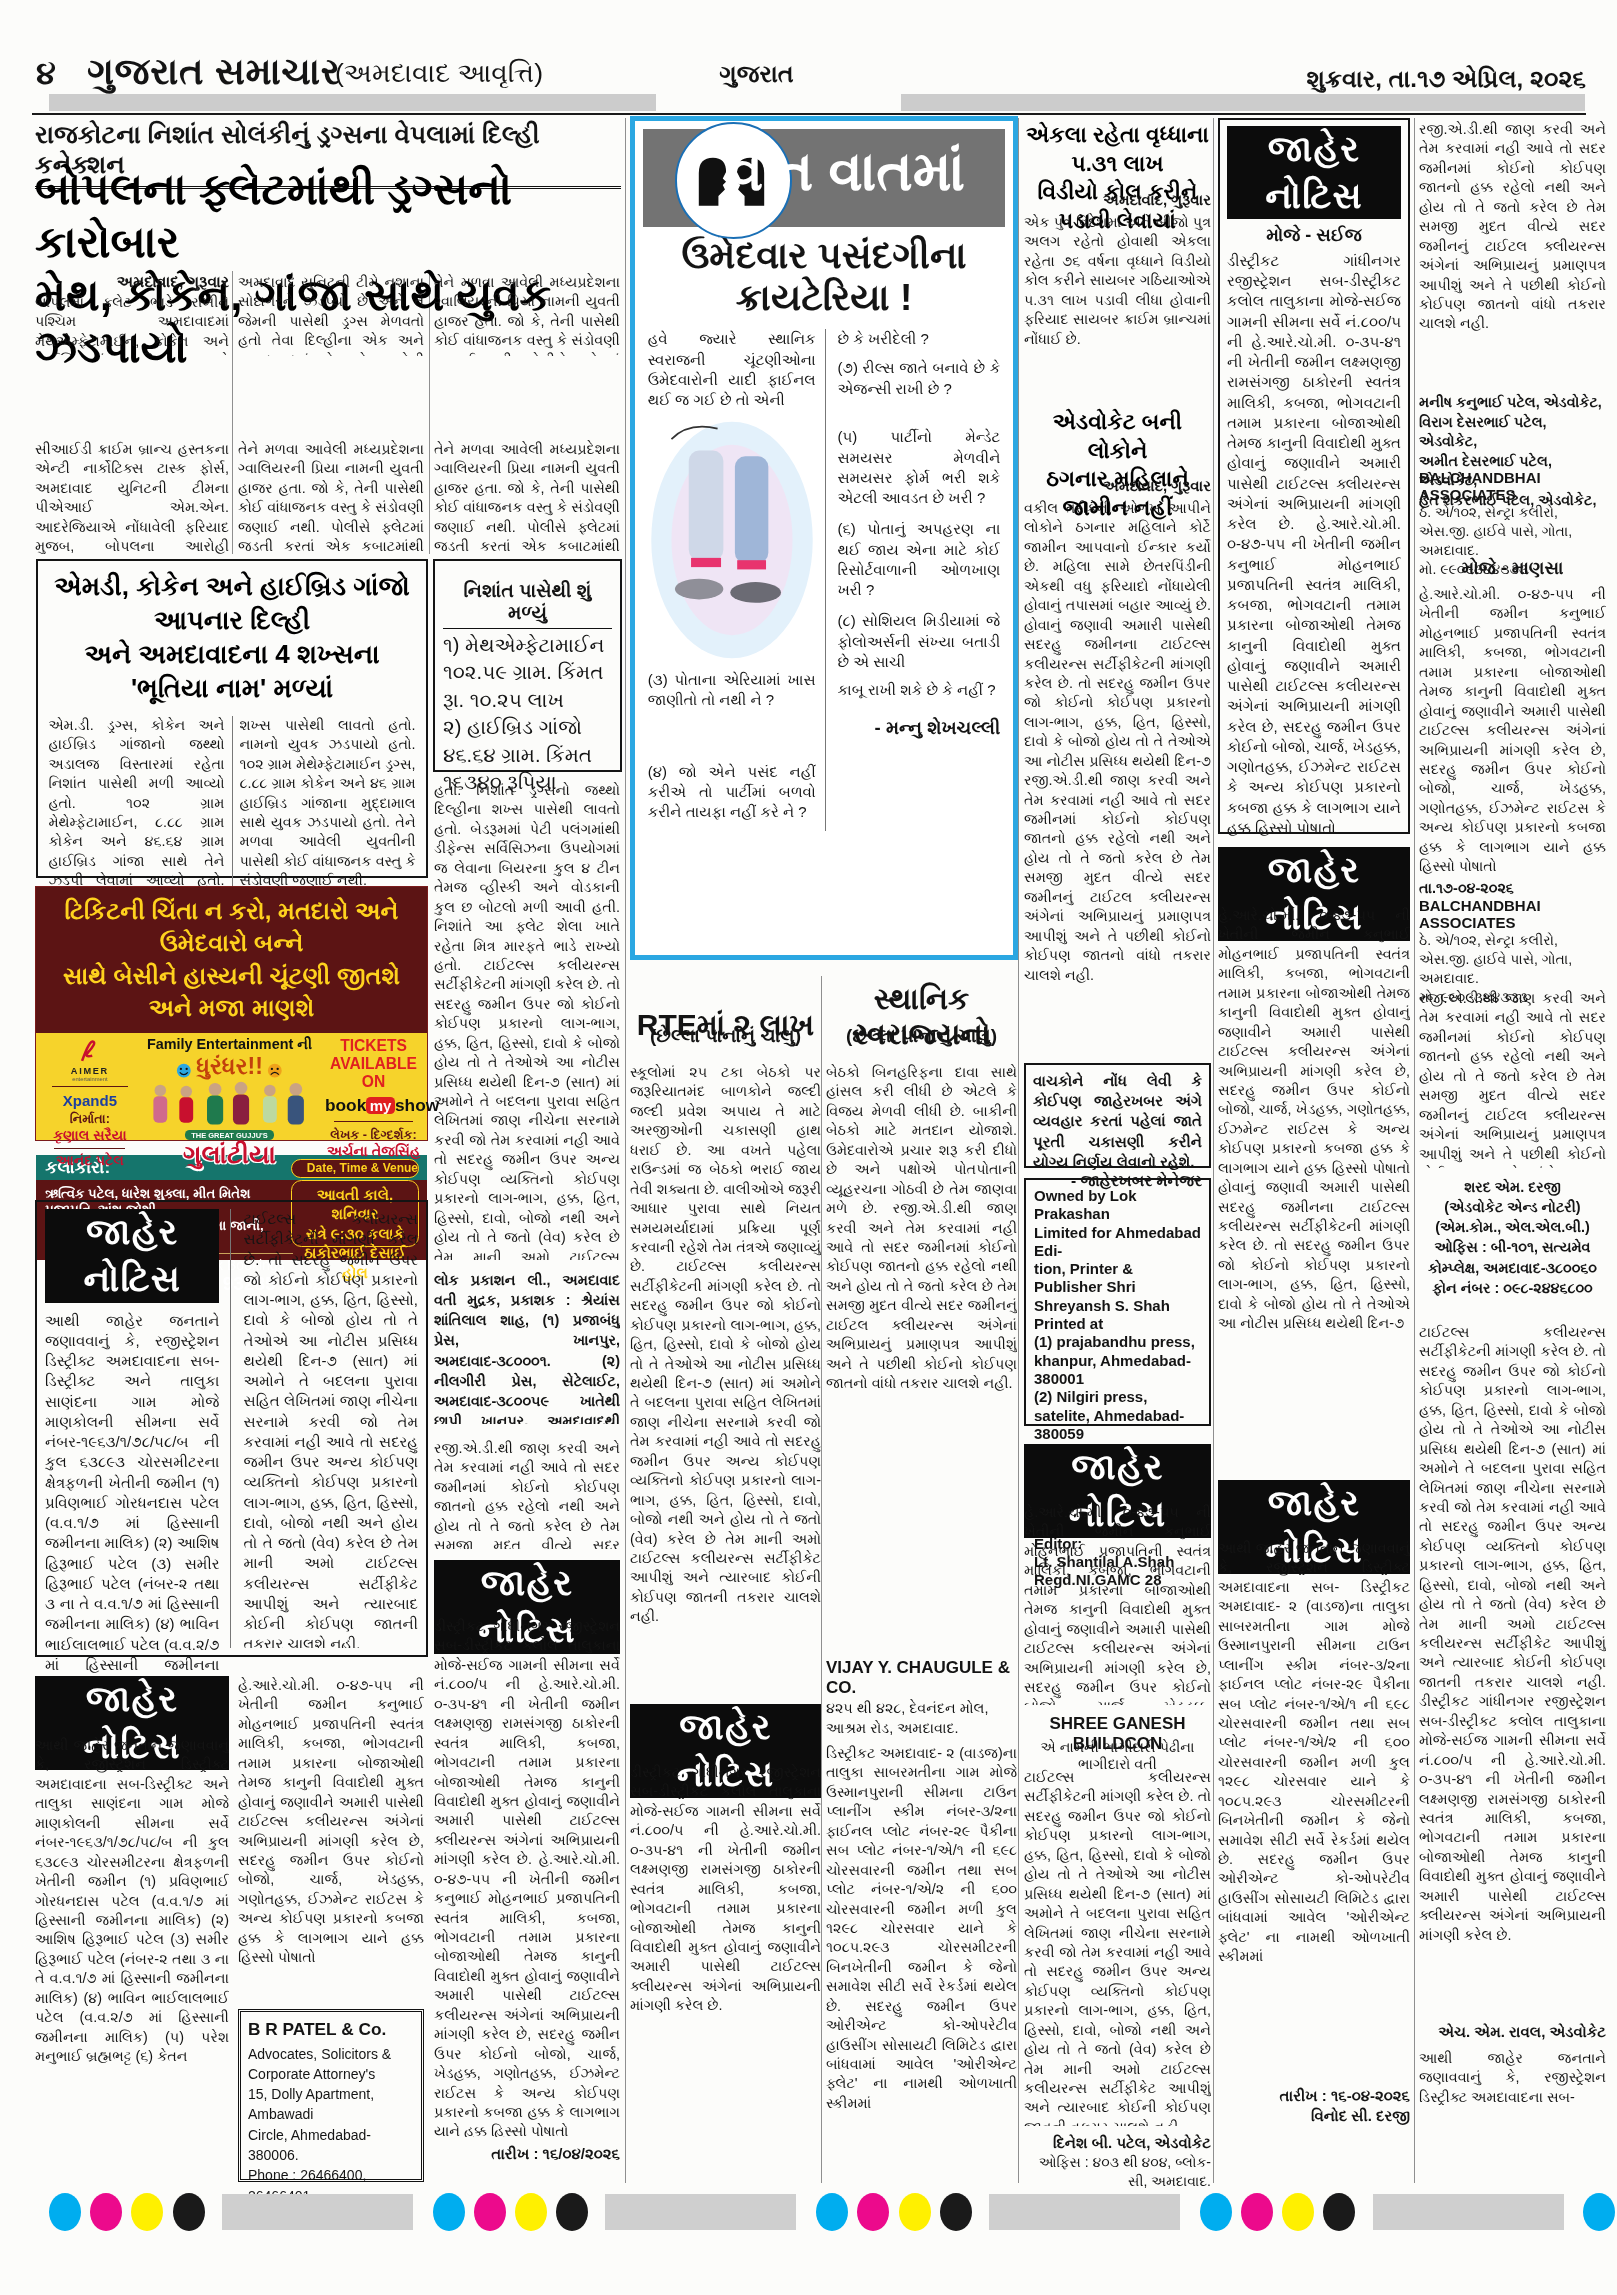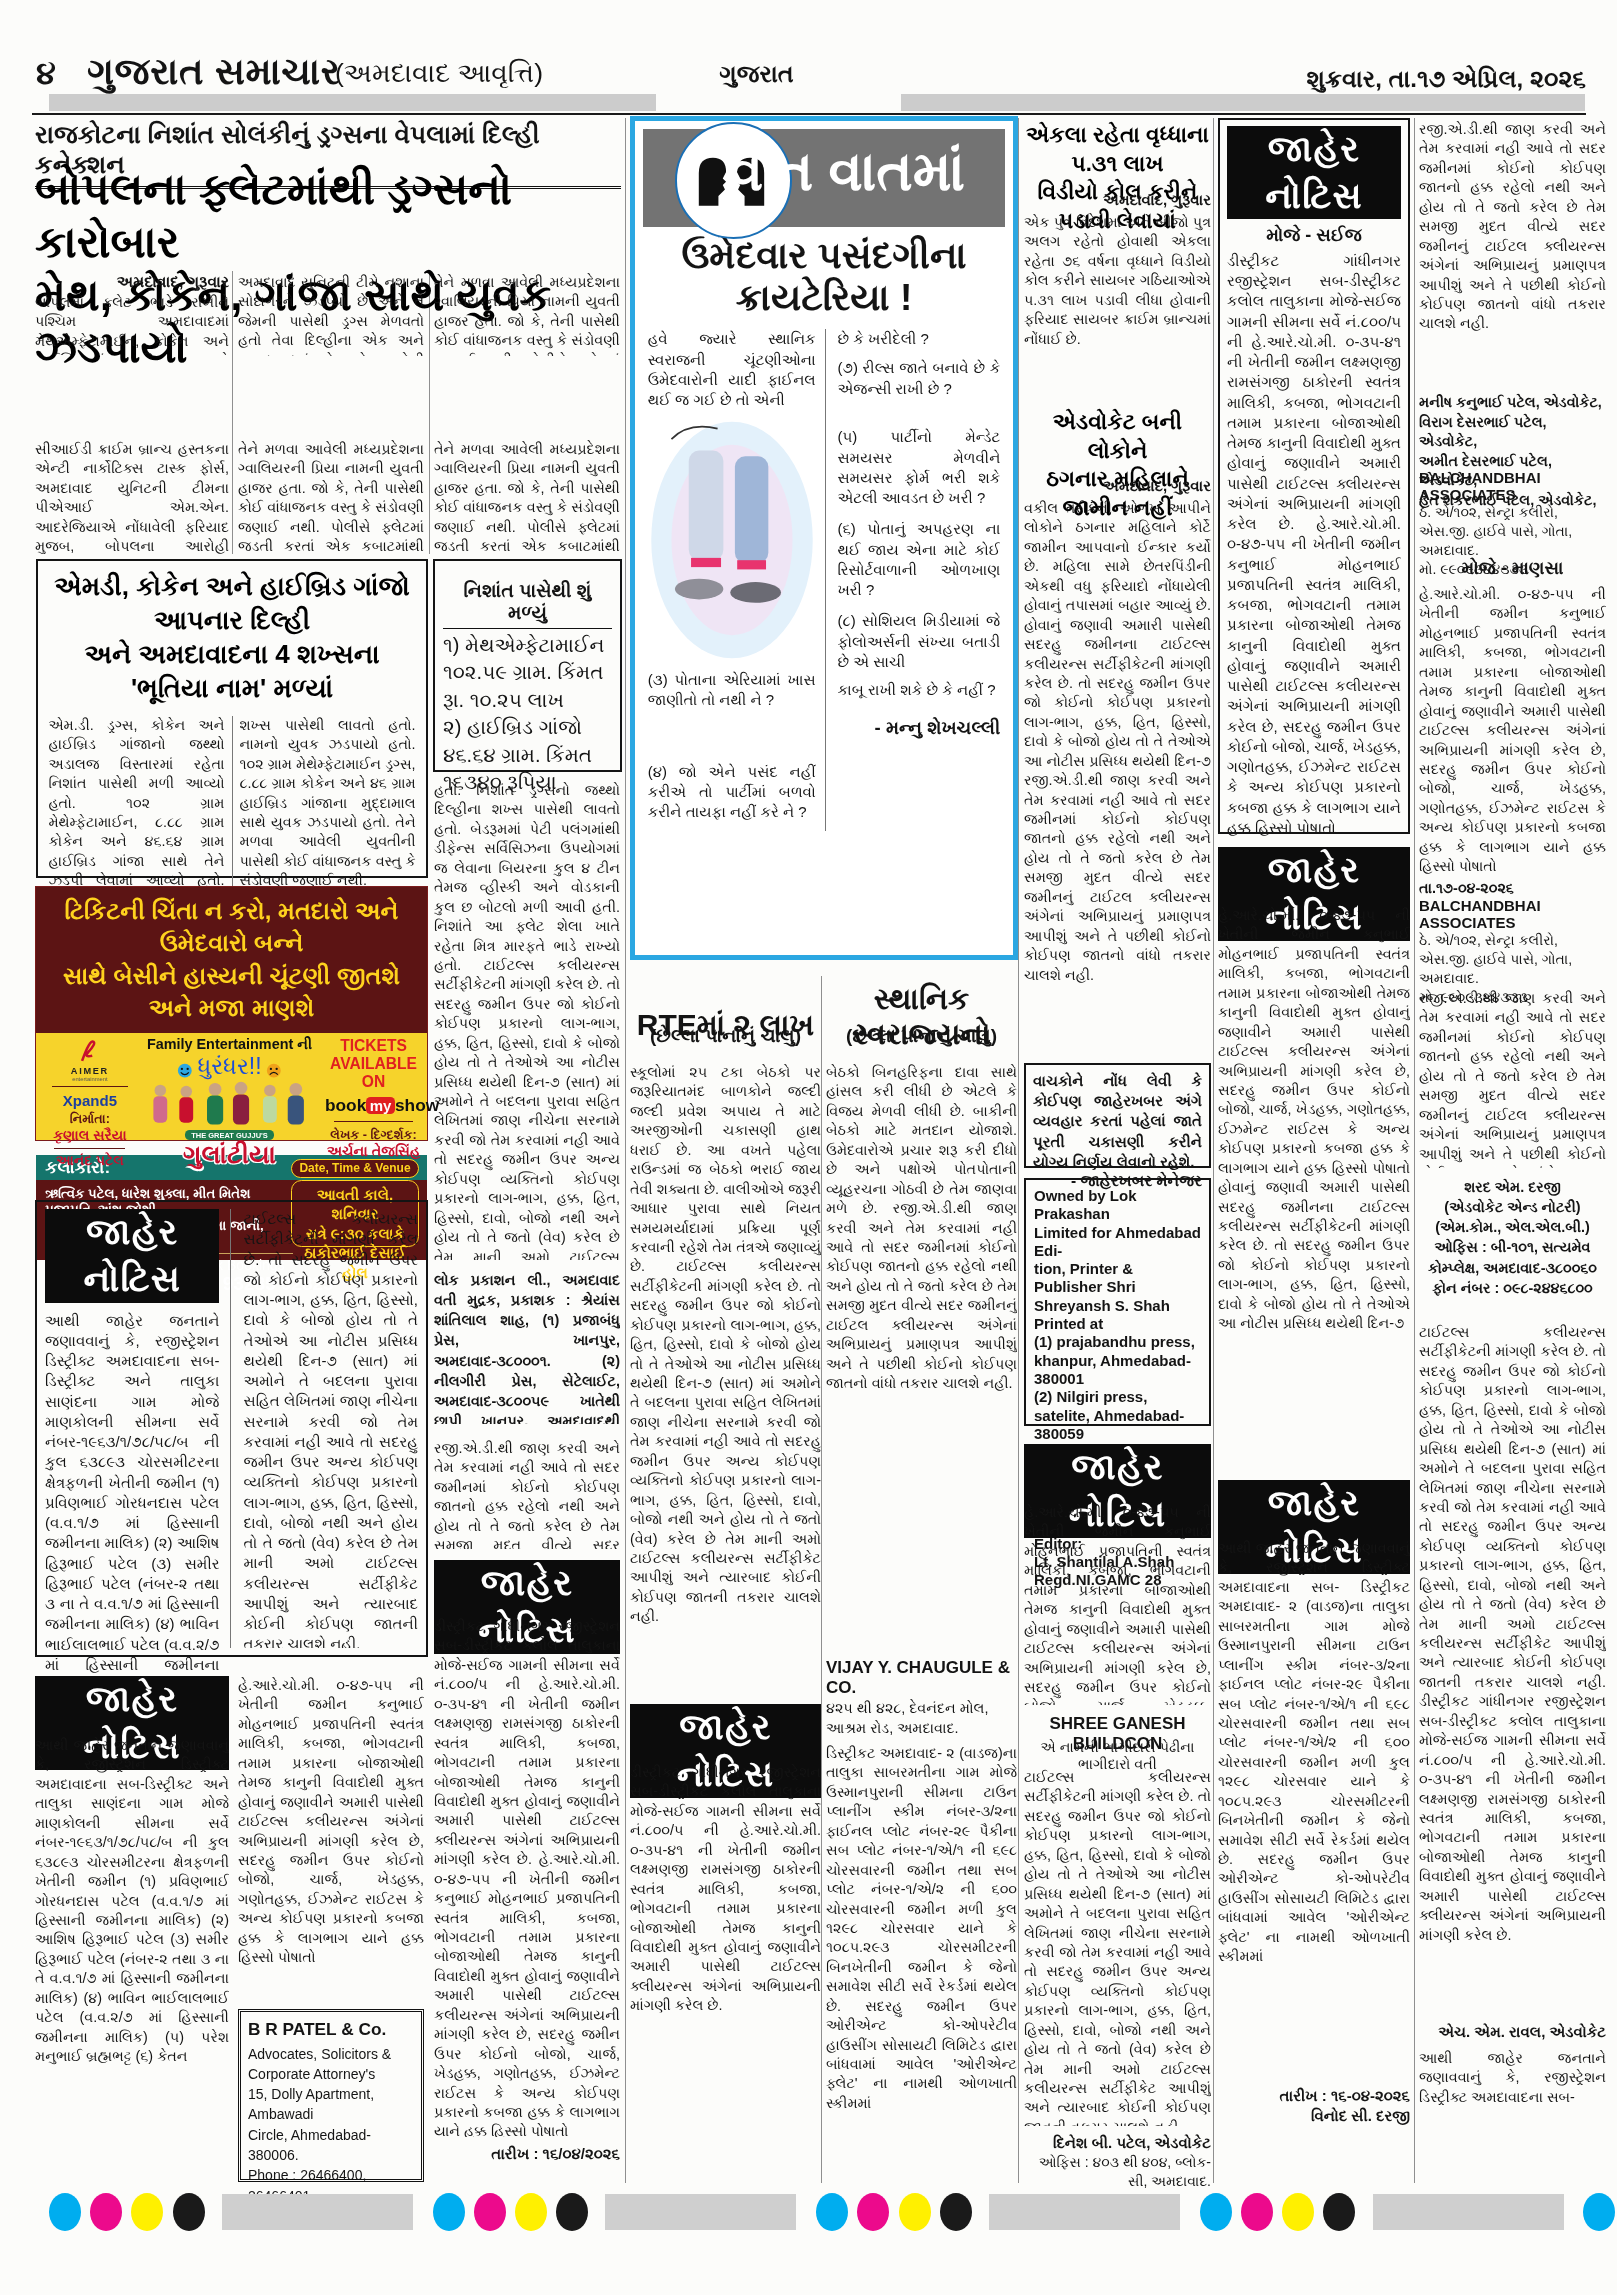--- a/index.html
+++ b/index.html
@@ -128,21 +128,21 @@
       <div class="abs ctr" style="left:104px;top:3.5px;width:179px;">
         <div style="font-size:14.4px;font-weight:bold;color:#111;">Family Entertainment ની</div>
         <span style="vertical-align:middle;">
           <svg width="19.6" height="17.3" viewBox="0 0 34 30">
               <circle cx="17" cy="15" r="12" fill="#2ba7e2"></circle>
               <path d="M10 18 q7 8 14 0" stroke="#111" stroke-width="2" fill="none"></path>
               <circle cx="12" cy="12" r="2" fill="#111"></circle>
               <circle cx="22" cy="12" r="2" fill="#111"></circle>
             </svg>
         </span>
-        <span style="font-size:23px;font-weight:normal;color:#1d4ed8;">ધુરંધર!!</span>
+        <span style="font-size:23px;font-weight:bold;color:#c2410c;">ધુરંધર!!</span>
         <span style="vertical-align:middle;">
           <svg width="19.6" height="17.3" viewBox="0 0 34 30">
               <circle cx="17" cy="15" r="12" fill="#f0a11a"></circle>
               <path d="M10 22 q7 -8 14 0" stroke="#111" stroke-width="2" fill="none"></path>
               <circle cx="12" cy="12" r="2" fill="#111"></circle>
               <circle cx="22" cy="12" r="2" fill="#111"></circle>
             </svg>
         </span>
         
         <svg width="173" height="50" viewBox="0 0 300 86">
@@ -188,21 +188,21 @@
         <div class="pre" style="font-size:14.4px;font-weight:bold;color:#c8102e;">અર્ચના તેજસિંહ
 ચૌહાણ</div>
       </div>
     </div>
     <div class="ad-teal">કલાકારો:</div>
     <div class="ad-bottom" style="height:68px;">
       <div class="pre" style="font-size:13.3px;font-weight:bold;color:#ffffff;width:243px;">ઋત્વિક પટેલ, ધારેશ શુક્લા, મીત મિતેશ પ્રજાપતિ, અંશુ જોશી,
 શિવાની ભટ્ટ, નિધિ ઉપાધ્યાય, નિશા જાની, અભિજ્ઞા મહેતા</div>
       <div style="font-size:14px;color:#fff;width:248px;border-top:1.2px solid #caa35a;margin-top:3.5px;padding-top:2.3px;">For Offline Bookings &amp; Block Bookings</div>
       <div style="font-size:19px;font-weight:bold;color:#ffffff;"><span>CONTACT US : +91 93285 02825</span></div>
-      <div class="abs ad-badge" style="right:8px;top:-21px;width:126px;font-size:12px;padding:1.2px 0;">Date, Time &amp; Venue</div>
+      <div class="abs ad-badge" style="right:8px;top:-21px;width:126px;font-size:12px;padding:1.2px 0;text-align:right;">Date, Time &amp; Venue</div>
       <div class="abs ad-badge pre" style="right:8px;top:0px;width:126px;height:61px;font-size:15px;line-height:1.3;padding-top:3.5px;border-radius:10.4px;">આવતી કાલે, શનિવાર
 રાત્રે ૯:૩૦ કલાકે
 ઠાકોરભાઈ દેસાઈ હોલ</div>
     </div>
   </div>
 
   <div class="abs boxed" style="left:35px;top:1200px;width:393px;height:457px;padding:7px 8px;">
     <div style="display:flex;gap:12.7px;height:100%;">
       <div style="width:50%;border-right:0.6px solid #777;padding-right:10.4px;">
         <div class="notice-hd">જાહેર નોટિસ</div>

